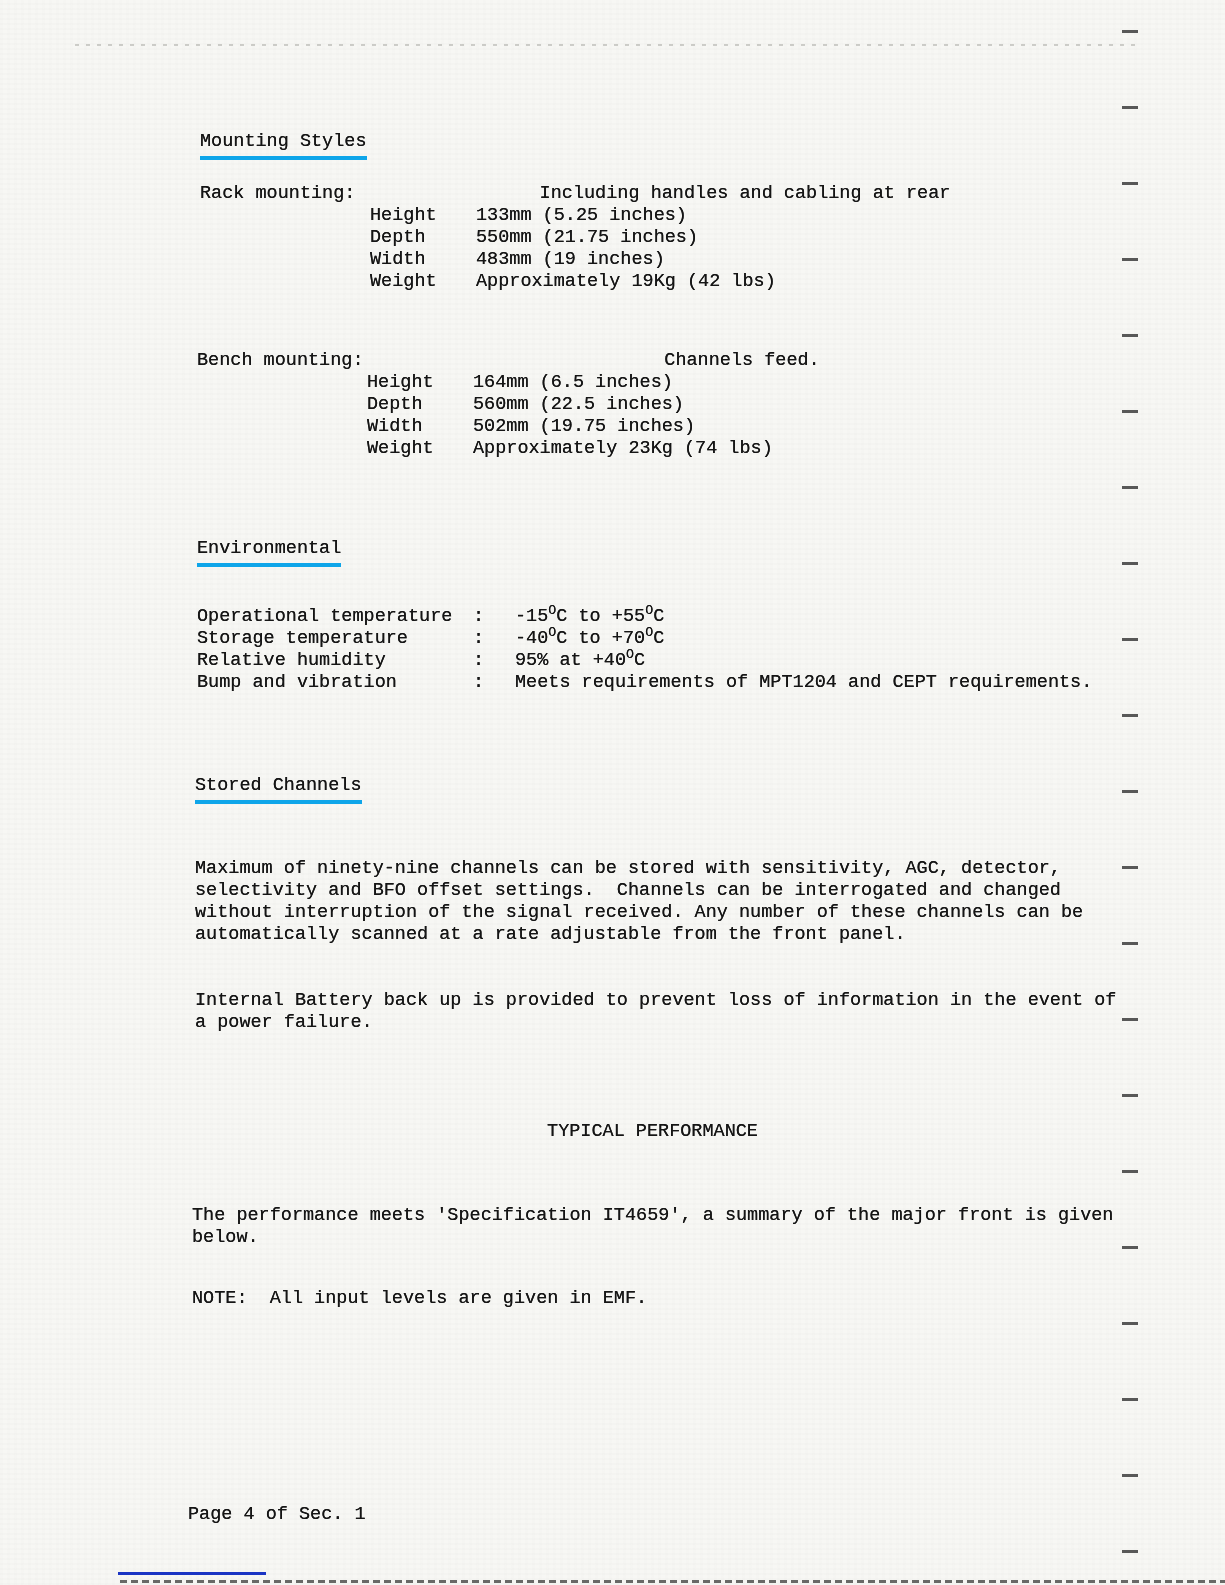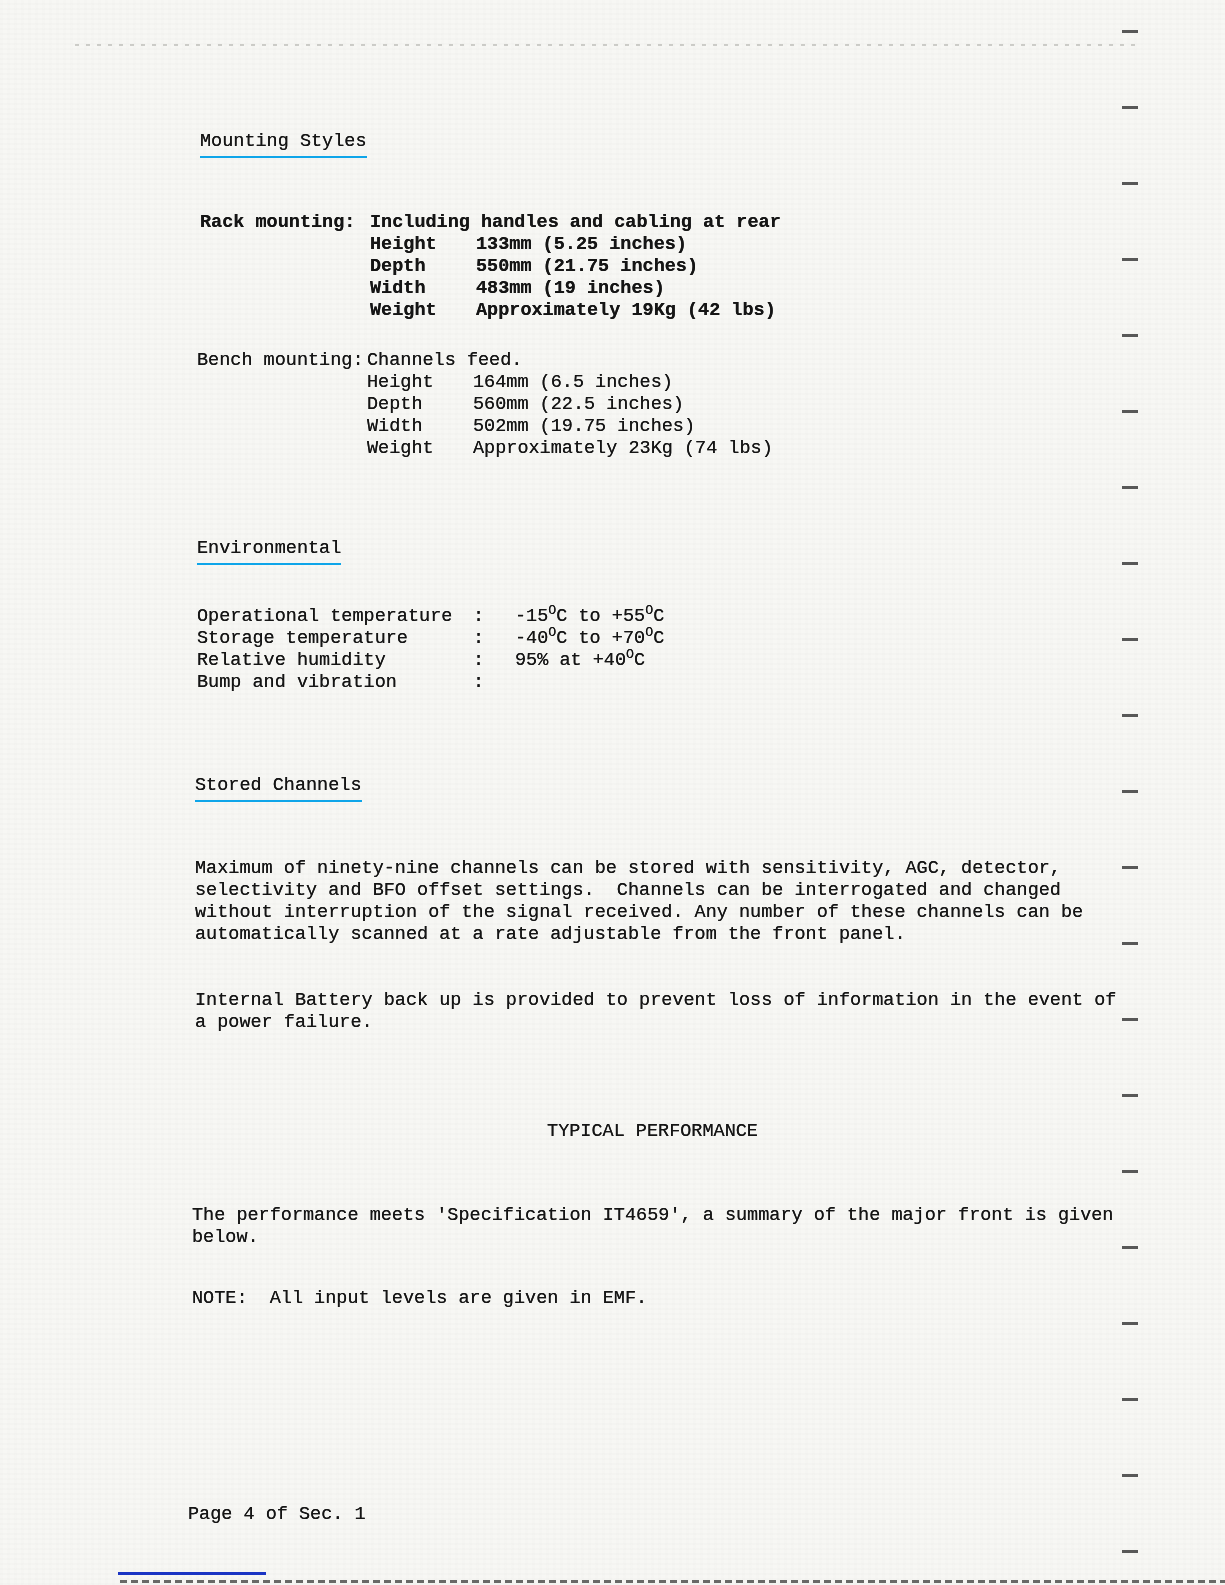--- a/index.html
+++ b/index.html
@@ -27,28 +27,28 @@
     inset: 0;
     background:
       repeating-linear-gradient(0deg, rgba(0,0,0,0.012) 0 2px, rgba(255,255,255,0.01) 2px 5px),
       repeating-linear-gradient(90deg, rgba(0,0,0,0.008) 0 3px, rgba(255,255,255,0.008) 3px 7px);
     pointer-events: none;
   }
   .abs { position: absolute; }
   .pre, .pre * { white-space: pre; }
   .heading {
     display: inline-block;
-    border-bottom: 2px solid #0ea5e9;
+    border-bottom: 4px solid #0ea5e9;
     padding-bottom: 3px;
   }
   .spec-grid {
     display: grid;
     grid-template-columns: 170px 106px auto;
   }
-  .spec-grid .intro { grid-column: 2 / 4; }
+  .spec-grid .intro { grid-column: 2 / 4; text-align: center; }
   .env-grid {
     display: grid;
     grid-template-columns: 276px 42px auto;
   }
   .lines div { white-space: pre; }
   sup {
     font-size: 0.72em;
     vertical-align: super;
     line-height: 0;
   }
@@ -95,21 +95,21 @@
 
 <div class="page">
 
   <div class="top-noise"></div>
   <div class="edge-marks"></div>
 
   <div class="abs" style="left:200px; top:131px;">
     <span class="heading pre">Mounting Styles</span>
   </div>
 
-  <div class="abs spec-grid pre" style="left:200px; top:212px; width:920px;font-weight:bold;">
+  <div class="abs spec-grid pre" style="left:200px; top:183px; width:920px;">
     <span>Rack mounting:</span>
     <span class="intro">Including handles and cabling at rear</span>
 
     <span></span>
     <span>Height</span>
     <span>133mm (5.25 inches)</span>
 
     <span></span>
     <span>Depth</span>
     <span>550mm (21.75 inches)</span>
@@ -156,20 +156,21 @@
     <span>Storage temperature</span>
     <span>:</span>
     <span>-40<sup>O</sup>C to +70<sup>O</sup>C</span>
 
     <span>Relative humidity</span>
     <span>:</span>
     <span>95% at +40<sup>O</sup>C</span>
 
     <span>Bump and vibration</span>
     <span>:</span>
+    <span>Meets requirements of MPT1204 and CEPT requirements.</span>
   </div>
 
   <div class="abs" style="left:195px; top:775px;">
     <span class="heading pre">Stored Channels</span>
   </div>
 
   <div class="abs lines" style="left:195px; top:846px;margin-top:12px;">
       <div>Maximum of ninety-nine channels can be stored with sensitivity, AGC, detector,</div>
       <div>selectivity and BFO offset settings.  Channels can be interrogated and changed</div>
       <div>without interruption of the signal received. Any number of these channels can be</div>

